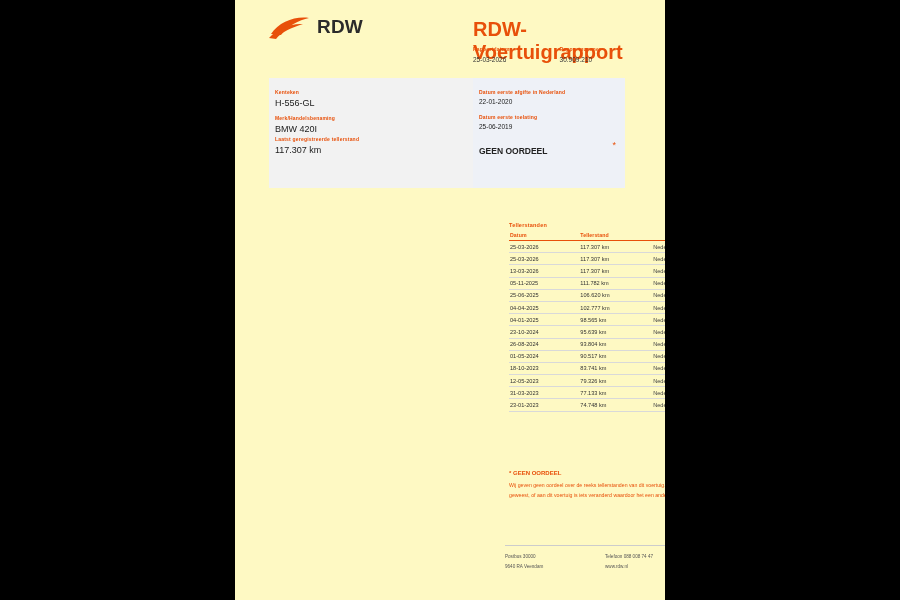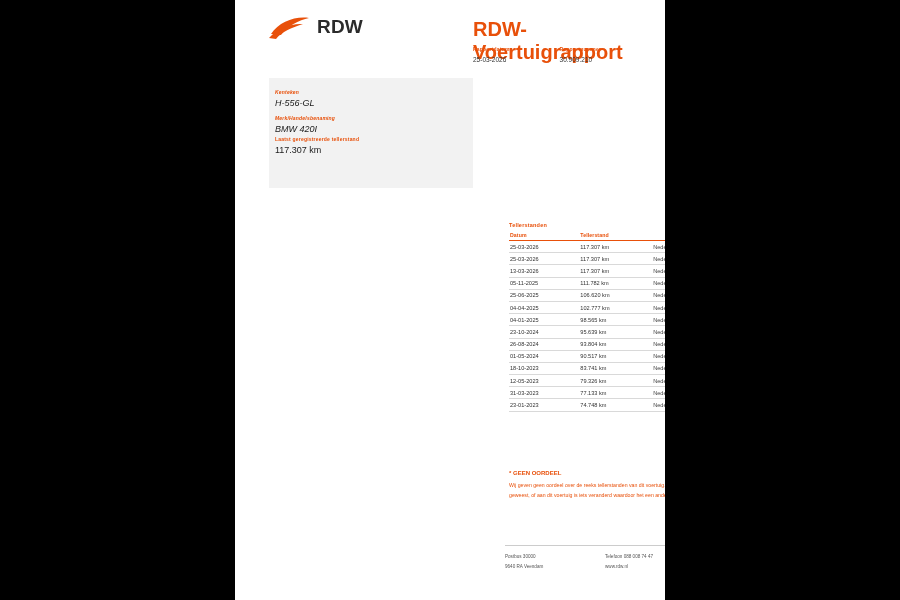--- a/index.html
+++ b/index.html
@@ -12,21 +12,21 @@
     height: 600px;
     overflow: hidden;
     font-family: "Liberation Sans", sans-serif;
   }
   .page {
     position: absolute;
     left: 235px;
     top: 0;
     width: 430px;
     height: 600px;
-    background: #ffffff;
+    background: #fef9c3;
     overflow: hidden;
   }
   
   .header {
     position: relative;
     height: 72px;
   }
   .logo-wrap {
     position: absolute;
     left: 34px;
@@ -89,21 +89,20 @@
   .band-right {
     position: absolute;
     left: 238px;
     top: 0;
     width: 152px;
     height: 110px;
     background: #eef1f7;
   }
   .band-inner {
     padding: 11px 0 0 6px;
-    font-style: italic;
   }
   .lbl {
     font-size: 5px;
     font-weight: bold;
     color: #e8500a;
     letter-spacing: 0.2px;
   }
   .val {
     font-size: 9px;
     color: #1a1a1a;
@@ -238,20 +237,30 @@
       <div class="band-inner">
         <div class="lbl">Kenteken</div>
         <div class="val">H-556-GL</div>
         <div class="lbl">Merk/Handelsbenaming</div>
         <div class="val">BMW 420I</div>
       </div>
       <div class="odo-block">
         <div class="lbl">Laatst geregistreerde tellerstand</div>
         <div class="val">117.307 km</div>
       </div>
+    </div>
+    <div class="band-right">
+      <div class="band-inner">
+        <div class="lbl">Datum eerste afgifte in Nederland</div>
+        <div class="val small">22-01-2020</div>
+        <div class="lbl">Datum eerste toelating</div>
+        <div class="val small">25-06-2019</div>
+        <div class="verdict">GEEN OORDEEL</div>
+      </div>
+      <div class="asterisk">*</div>
     </div>
   </div>
 
   <div class="tables-title">Tellerstanden</div>
   <div class="tables">
     <table>
       <thead>
         <tr>
           <th>Datum</th>
           <th class="c2">Tellerstand</th>

